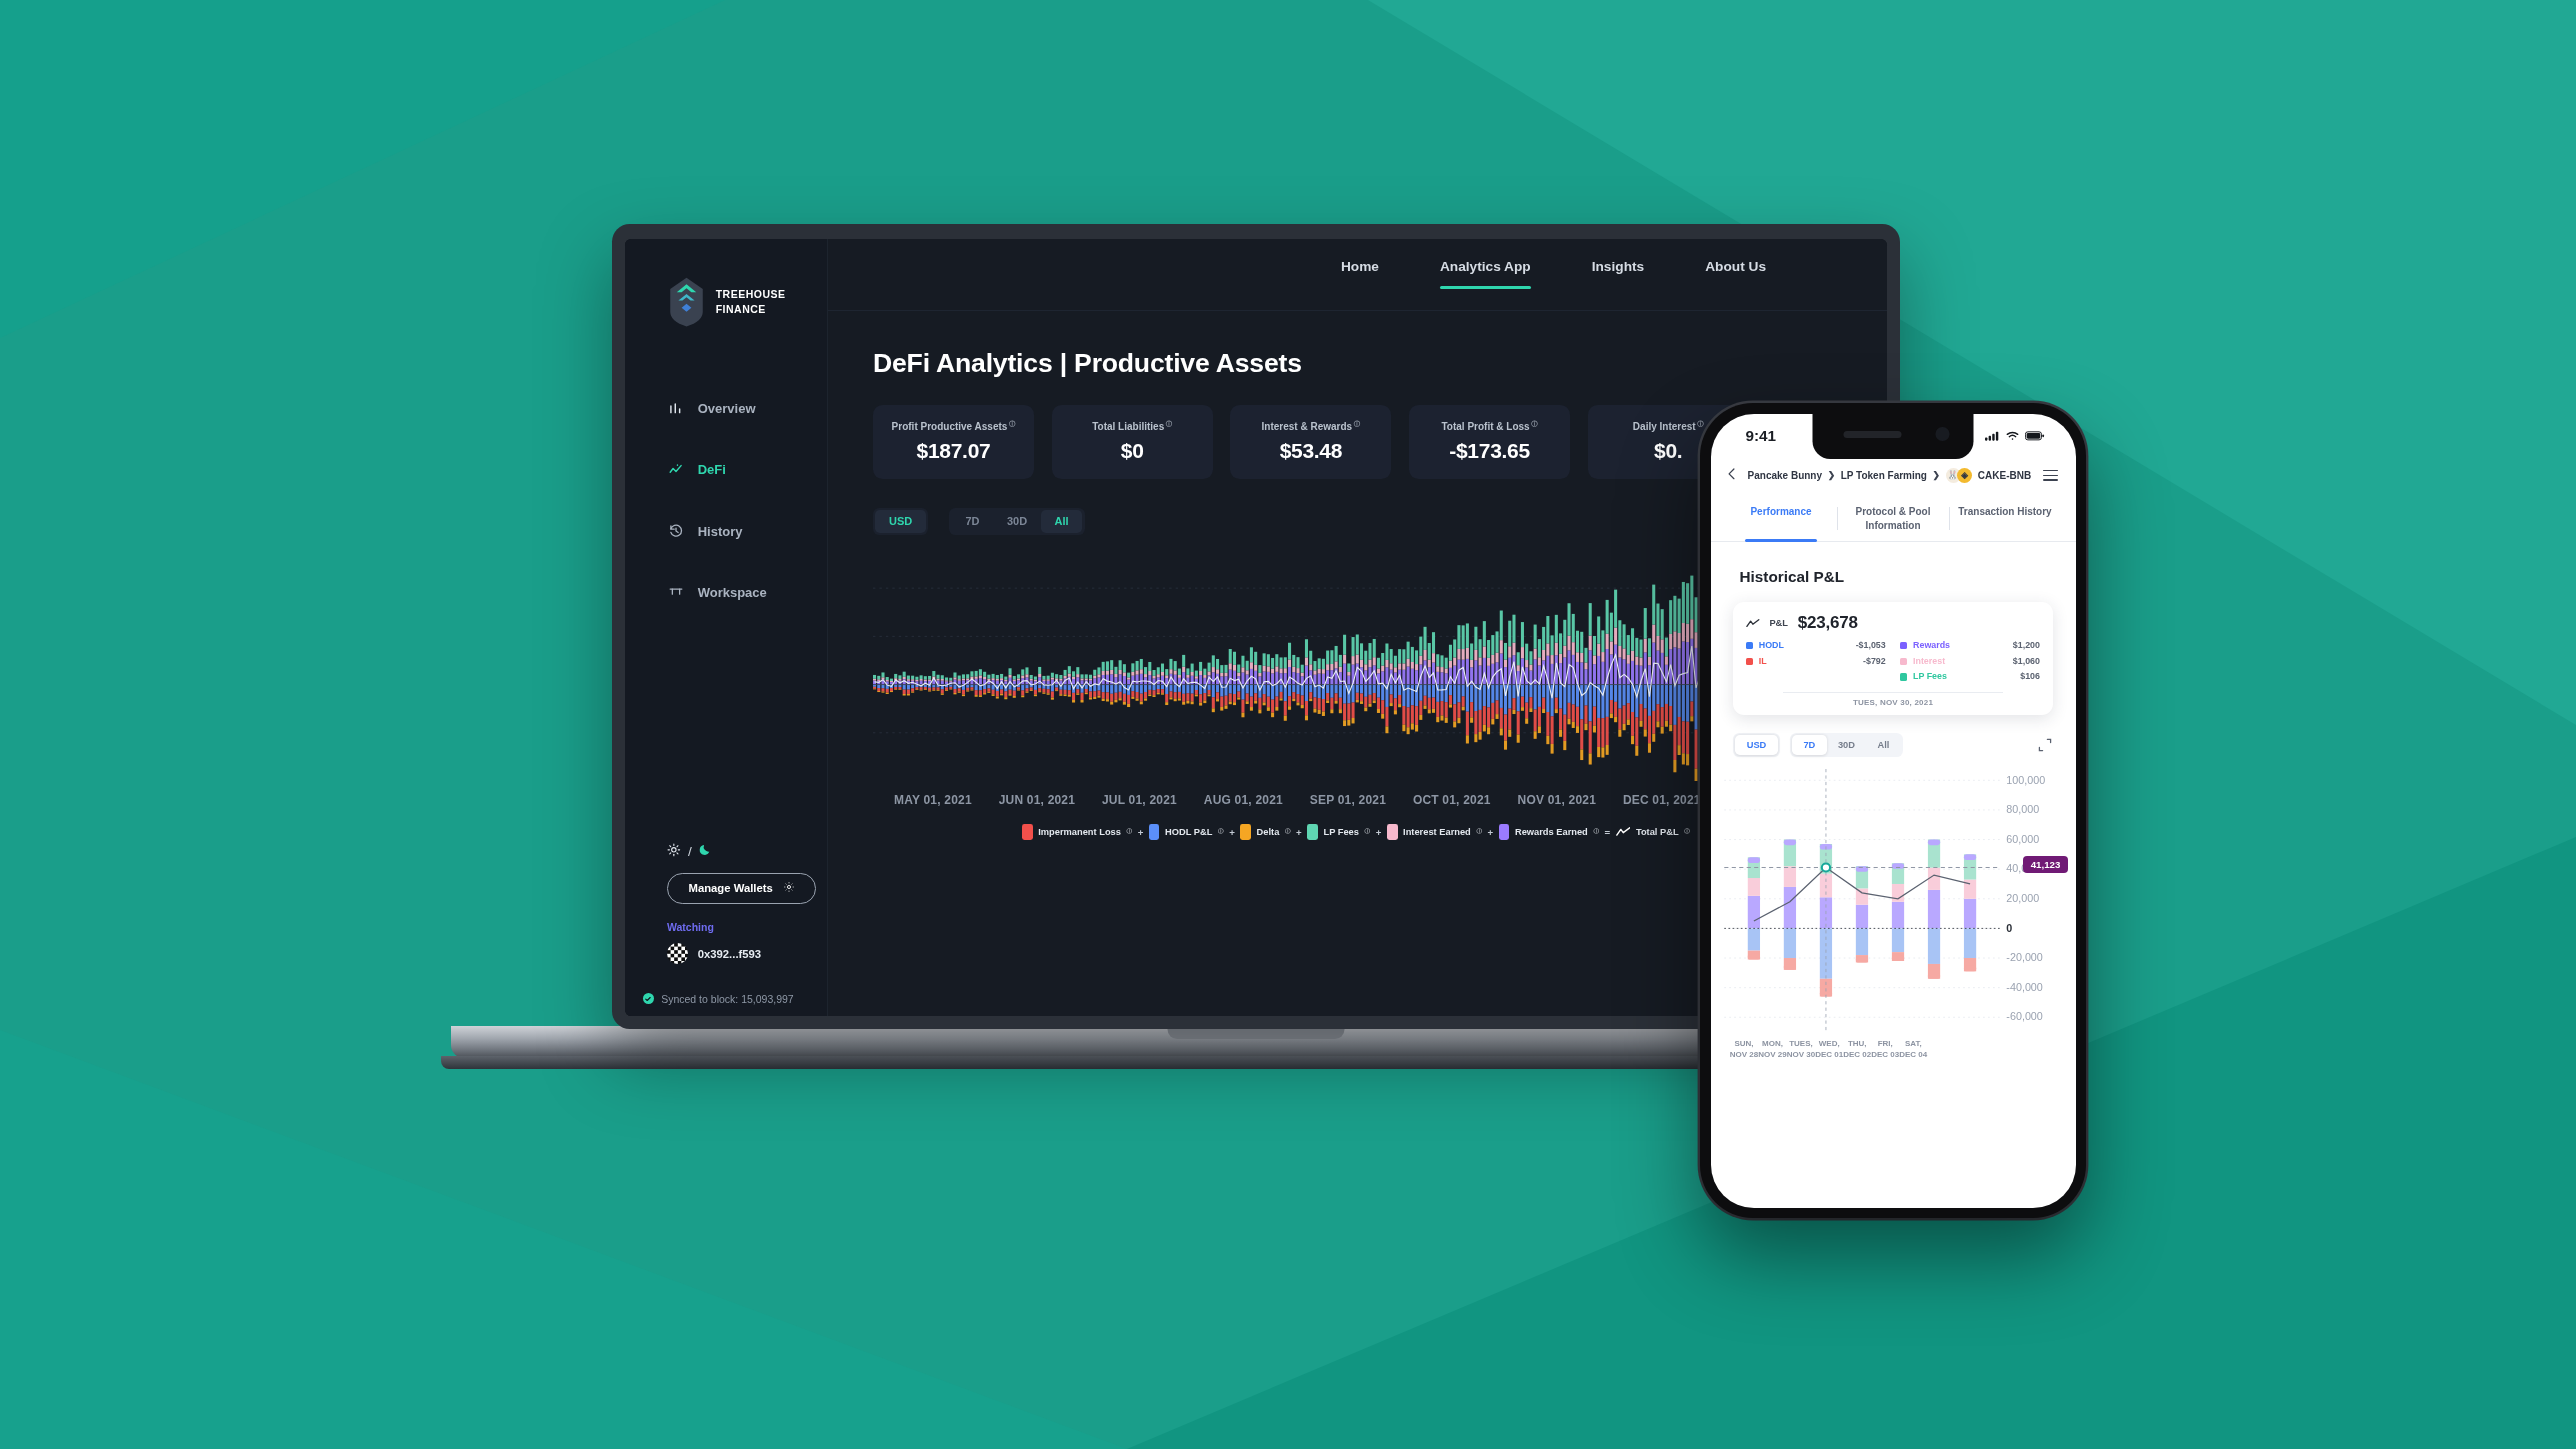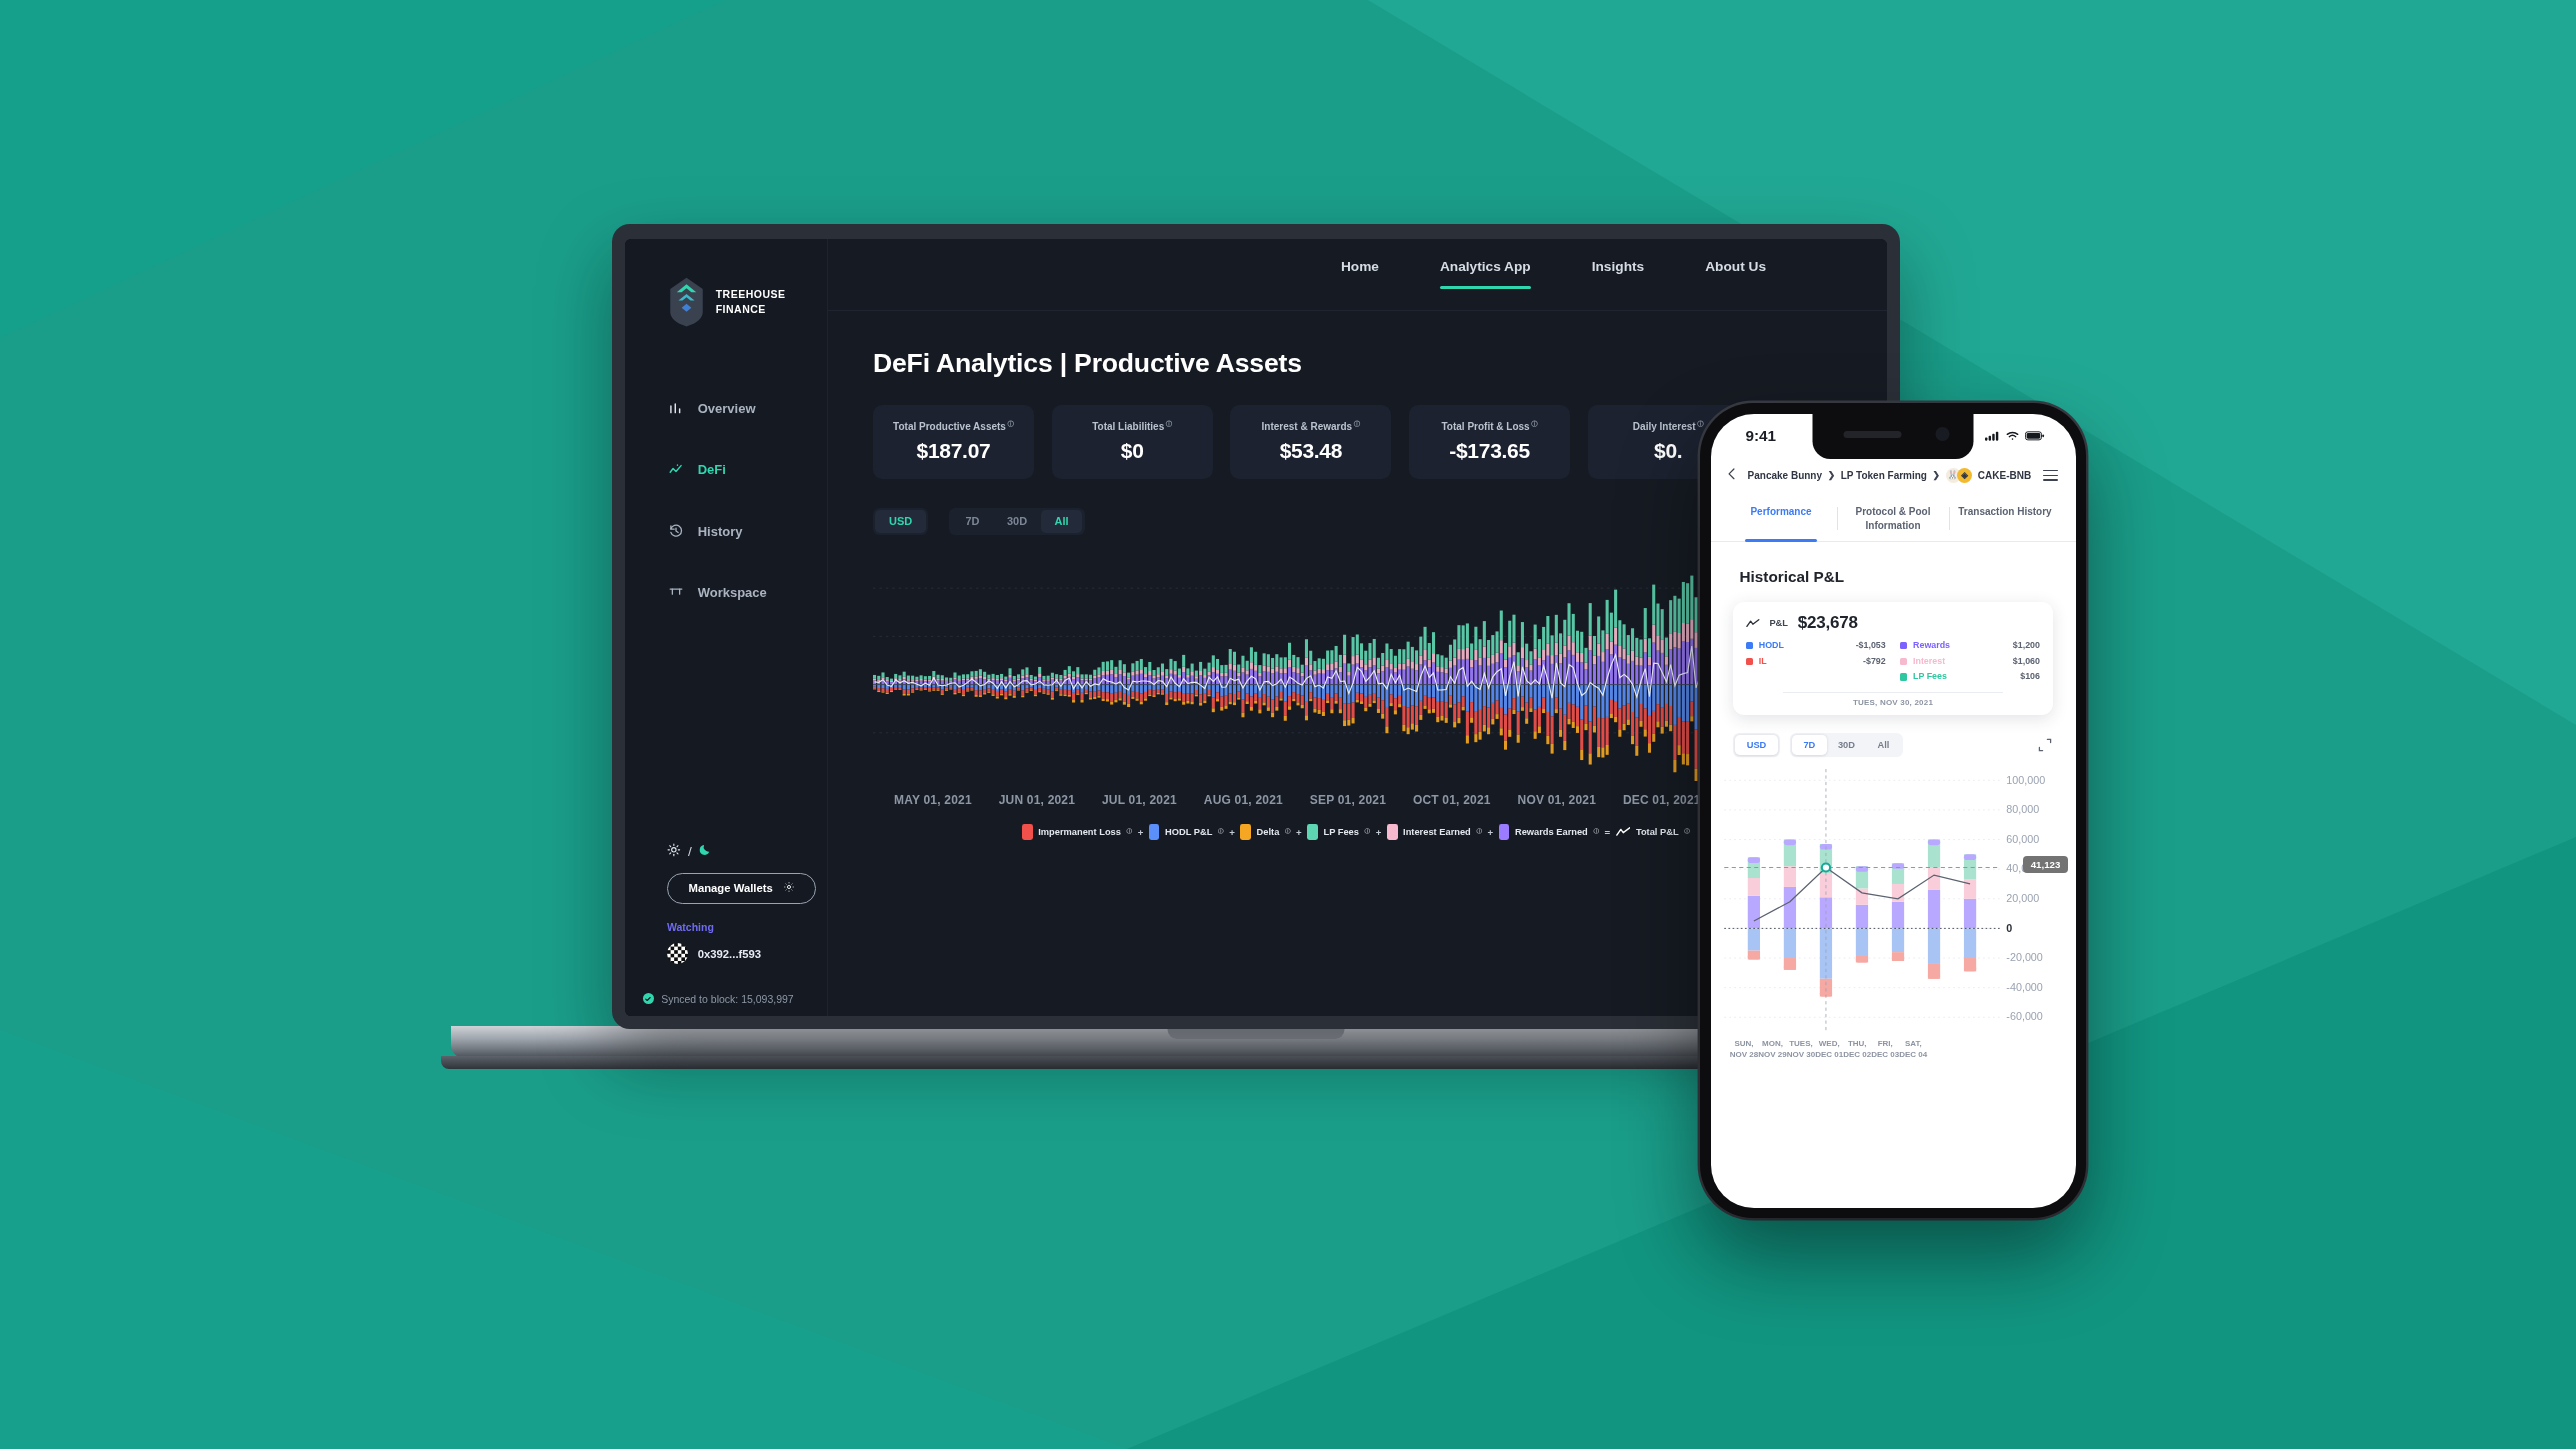--- a/index.html
+++ b/index.html
@@ -179,21 +179,21 @@
 
   .ph-toggles { display:flex; align-items:center; gap:9.7px; margin:17.7px 22.5px 0 22.5px; }
   .ph-seg { display:flex; background:#f2f4f8; border-radius:6.4px; padding:2.4px; }
   .ph-seg-btn { padding:4.8px 11.3px; font-size:9.3px; font-weight:700; color:#767d8b;
                 border-radius:4.8px; cursor:pointer; }
   .ph-seg-btn.active { background:#fff; color:#3b7bf6; box-shadow:0 0.8px 3.2px rgba(0,0,0,.12); }
   .ph-expand { margin-left:auto; width:16px; height:16px; cursor:pointer; }
 
   .ph-chart { position:relative; margin:11.3px 0 0 0; height:266px; }
   .ph-chart svg { width:100%; height:100%; }
-  .val-badge { position:absolute; right:8px; top:121px; background:#737373; color:#fff;
+  .val-badge { position:absolute; right:8px; top:121px; background:#701a75; color:#fff;
                font-size:9.7px; font-weight:700; padding:3.2px 7.2px; border-radius:4px; }
   .ph-xaxis { display:flex; justify-content:flex-start; padding:4.8px 34px 0 19.3px; }
   .ph-xaxis span { font-size:8px; color:#8d94a2; font-weight:700; text-align:center;
                    line-height:1.35; }
 </style>
 </head>
 <body>
 
 <div class="stage">
   <div class="bg-tri-1"></div>
@@ -324,21 +324,21 @@
               <div class="topnav-item active">Analytics App</div>
               <div class="topnav-item">Insights</div>
               <div class="topnav-item">About Us</div>
             </div>
 
             <div class="page">
               <div class="page-title">DeFi Analytics | Productive Assets</div>
 
               <div class="cards">
                 <div class="card">
-                  <div class="card-label"><span>Total Productive Assets</span><sup>ⓘ</sup></div>
+                  <div class="card-label"><span>Profit Productive Assets</span><sup>ⓘ</sup></div>
                   <div class="card-value">$187.07</div>
                 </div>
                 <div class="card">
                   <div class="card-label"><span>Total Liabilities</span><sup>ⓘ</sup></div>
                   <div class="card-value">$0</div>
                 </div>
                 <div class="card">
                   <div class="card-label"><span>Interest &amp; Rewards</span><sup>ⓘ</sup></div>
                   <div class="card-value">$53.48</div>
                 </div>

